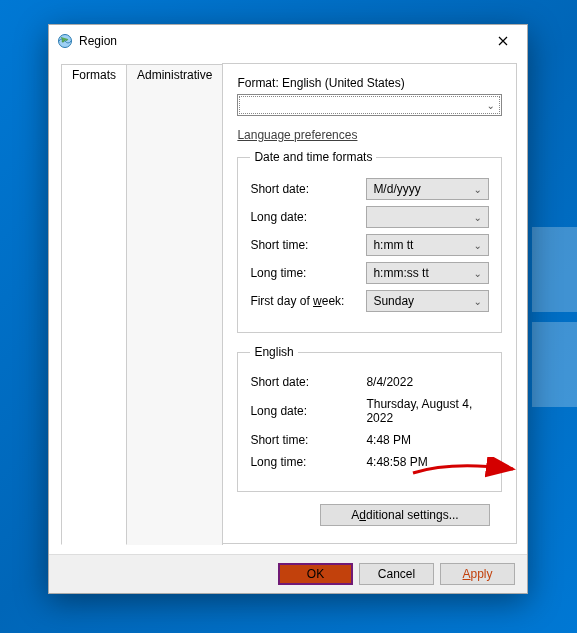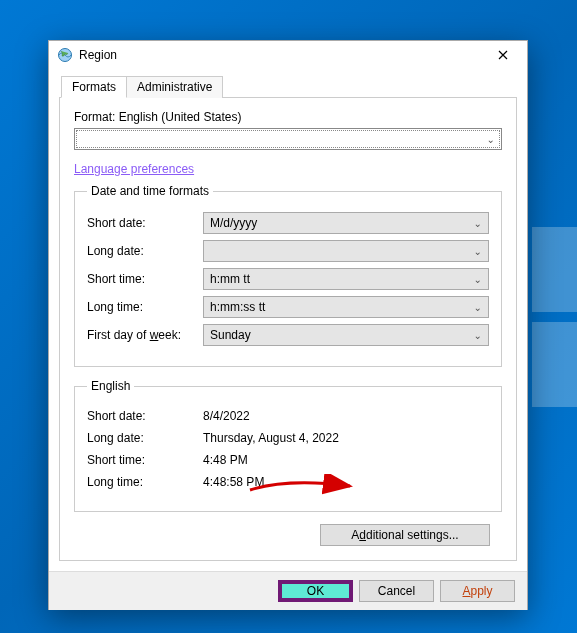--- a/index.html
+++ b/index.html
@@ -24,21 +24,21 @@
     display: grid;
     grid-template-columns: 1fr 1fr;
     grid-template-rows: 1fr 1fr;
     gap: 10px;
     opacity: 0.25;
   }
   .winlogo div { background: #fff; }
   .dialog {
     position: absolute;
     left: 48px;
-    top: 40px;
+    top: 24px;
     width: 480px;
     height: 570px;
     background: #fff;
     box-shadow: 0 8px 30px rgba(0,0,0,0.4);
     border: 1px solid #aaa;
     display: flex;
     flex-direction: column;
   }
   .titlebar {
     height: 32px;
@@ -55,21 +55,21 @@
   .close {
     width: 44px; height: 28px;
     display: flex; align-items: center; justify-content: center;
     font-size: 14px; font-family: inherit;
     background: transparent; border: none;
   }
   .body {
     flex: 1;
     padding: 6px 10px 10px 10px;
     background: #fff;
-    display: flex; flex-direction: column;
+    display: flex; flex-direction: row;
   }
   .tabs {
     display: flex;
     position: relative;
     top: 1px;
     z-index: 2;
     padding-left: 2px;
   }
   .tab {
     border: 1px solid #ccc;
@@ -106,21 +106,21 @@
     padding: 0 6px;
     position: relative;
     outline: 1px dotted #888;
     outline-offset: -3px;
   }
   .chev {
     position: absolute; right: 6px; top: 50%; transform: translateY(-50%);
     font-size: 10px; color: #555;
   }
   .link {
-    color: #8b5cf6;
+    color: #404040;
     text-decoration: underline;
     display: inline-block;
     margin: 12px 0 8px 0;
     cursor: pointer;
   }
   fieldset {
     border: 1px solid #ccc;
     margin: 0 0 12px 0;
     padding: 8px 12px 14px 12px;
   }
@@ -149,22 +149,22 @@
     min-width: 75px;
     border: 1px solid #adadad;
     background: #e1e1e1;
     font-size: 12px;
     font-family: inherit;
     padding: 0 12px;
     cursor: pointer;
   }
   .btn:disabled { color: #c2410c; cursor: default; }
   .btn.primary {
-    border: 4px solid #701a75;
-    background: #5eead4;
+    border: 2px solid #701a75;
+    background: #c2410c;
     margin-left: 16px;
   }
   .additional-row {
     display: flex;
     justify-content: flex-end;
     margin-top: 4px;
     padding-right: 12px;
   }
   .additional-row .btn { min-width: 170px; }
   .footer {

